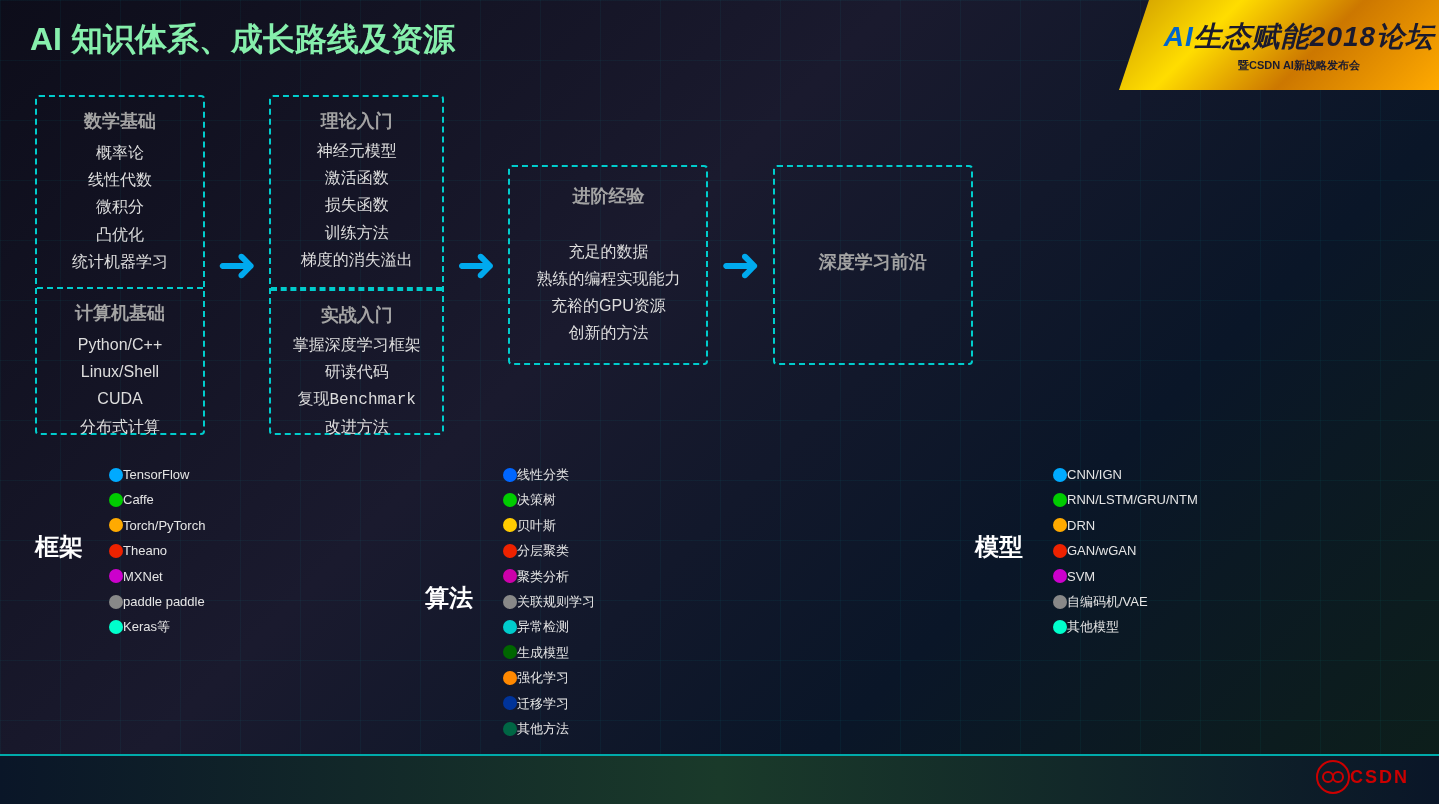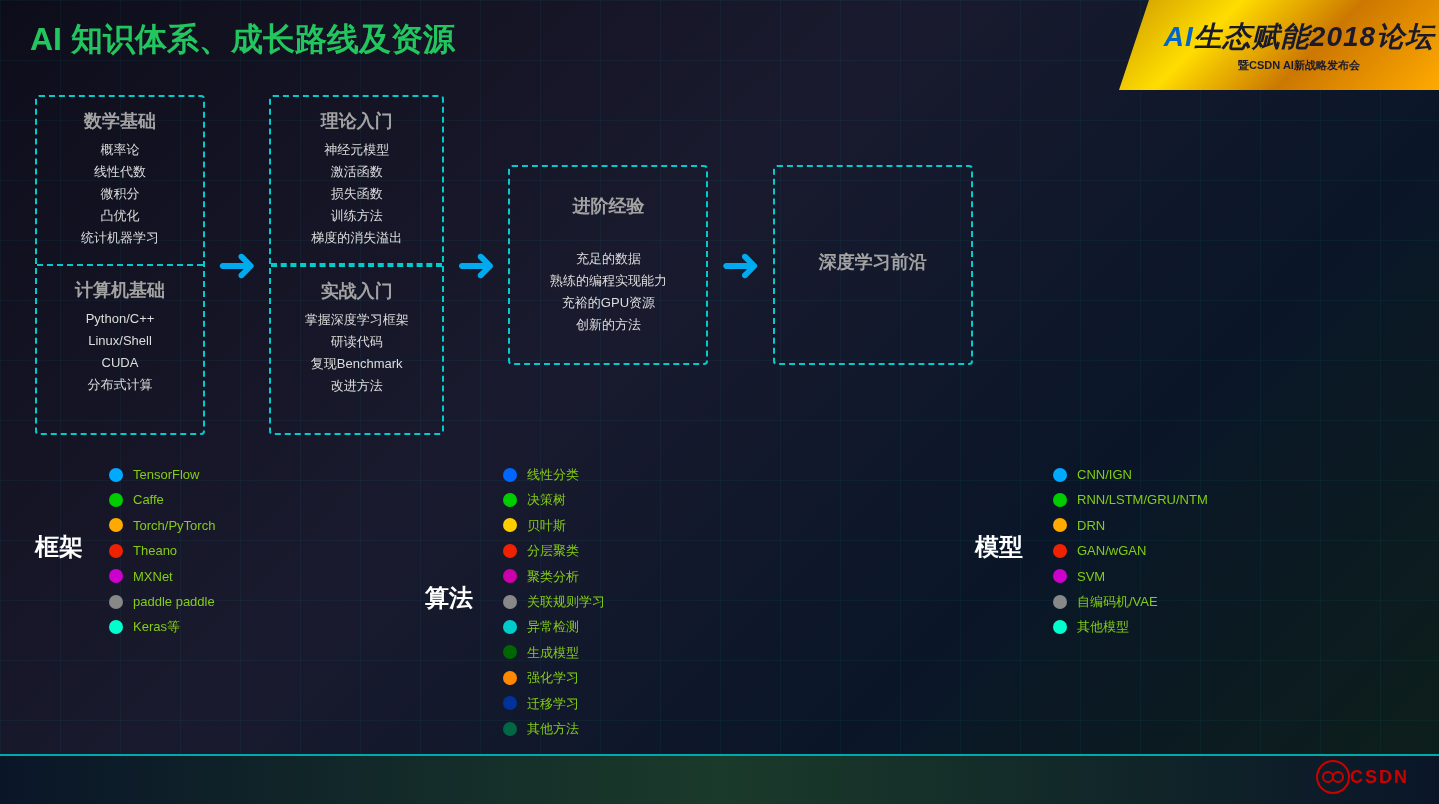--- a/index.html
+++ b/index.html
@@ -76,21 +76,21 @@
       margin-top: 2px;
     }
 
     
     .main-title {
       position: absolute;
       top: 18px;
       left: 30px;
       font-size: 32px;
       font-weight: bold;
-      color: #22c55e;
+      color: #86efac;
     }
 
     
     .content {
       position: absolute;
       top: 75px;
       left: 15px;
       right: 15px;
       bottom: 55px;
       display: flex;
@@ -110,21 +110,21 @@
     .box-inner-title {
       font-size: 18px;
       font-weight: bold;
       color: #a3a3a3;
       text-align: center;
       margin-bottom: 6px;
     }
 
     .box-items {
       list-style: none;
-      font-size: 13px;
+      font-size: 16px;
       color: #dddddd;
       text-align: center;
       line-height: 1.7;
     }
 
     
     .math-computer-box {
       width: 170px;
       height: 340px;
       display: flex;
@@ -157,20 +157,21 @@
     }
 
     
     .theory-practice-box {
       width: 175px;
       height: 340px;
       display: flex;
       flex-direction: column;
       border: 2px dashed #00cccc;
       border-radius: 4px;
+      font-family: Liberation Mono, monospace;
     }
 
     
     .paper-box {
       width: 100px;
       min-height: 100px;
       border: 2px dashed #00cccc;
       border-radius: 4px;
       display: flex;
       flex-direction: column;
@@ -233,23 +234,23 @@
     .legend-title {
       font-size: 24px;
       font-weight: bold;
       color: #ffffff;
       margin-bottom: 8px;
     }
 
     .legend-item {
       display: flex;
       align-items: center;
-      gap: 10px;
+      gap: 0;
       font-size: 13px;
-      color: #84cc16;
+      color: #e5e5e5;
       line-height: 1.8;
     }
 
     .dot {
       width: 14px;
       height: 14px;
       border-radius: 50%;
       flex-shrink: 0;
     }
 

